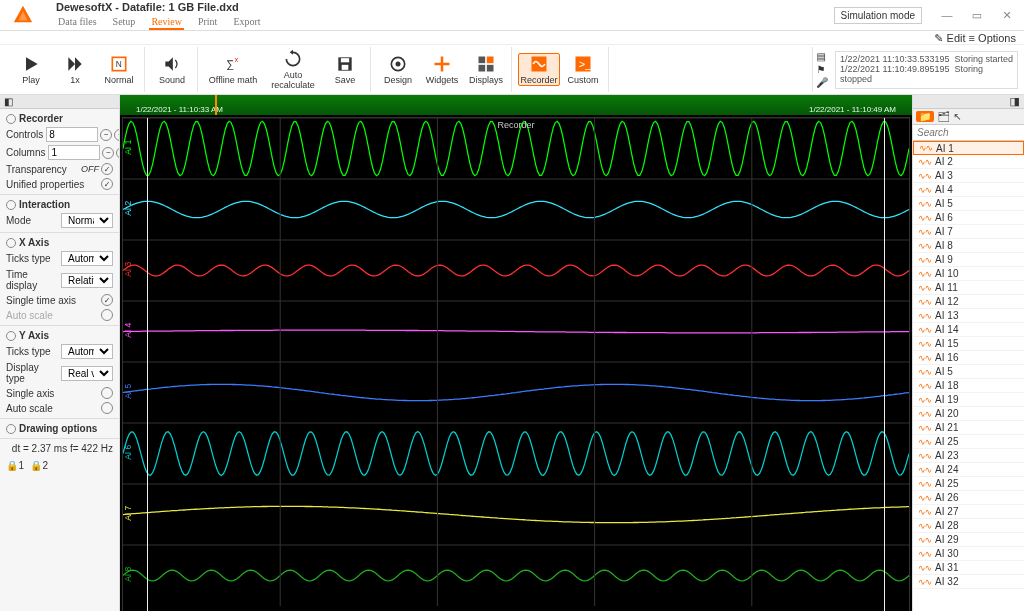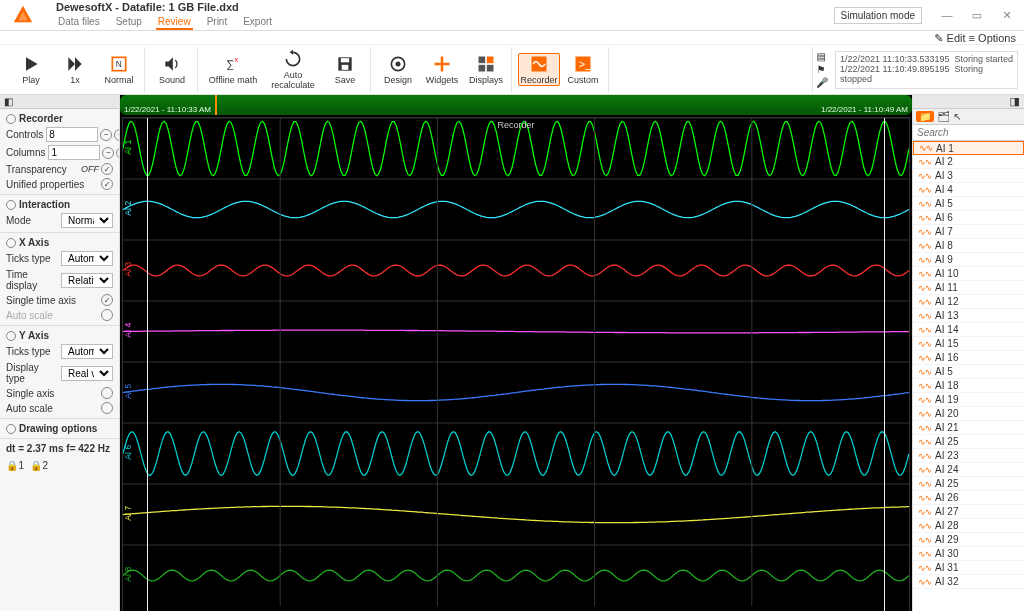--- a/index.html
+++ b/index.html
@@ -10,21 +10,21 @@
 .titlebar .logo { width: 46px; display: flex; align-items: center; justify-content: center; }
 .titlebar .logo svg { width: 22px; height: 22px; }
 .titlebar .modegroup { display: flex; }
 .titlebar .modebtn { width: 44px; display: flex; flex-direction: column; align-items: center; justify-content: center; font-size: 9px; cursor: pointer; }
 .titlebar .modebtn.measure { background: #6c757d; color: #fff; }
 .titlebar .modebtn.analyze { background: #ff6a00; color: #fff; }
 .titlebar .modebtn svg { width: 16px; height: 16px; }
 .titlebar .title { flex: 1; padding-left: 10px; display: flex; flex-direction: column; justify-content: center; }
 .titlebar .title .apptitle { font-size: 11px; font-weight: bold; }
 .titlebar .menutabs { display: flex; gap: 12px; margin-top: 2px; font-size: 10px; color: #777; }
-.titlebar .menutabs span { cursor: pointer; padding: 1px 2px; }
+.titlebar .menutabs span { cursor: pointer; padding: 1px 2px; font-family: Liberation Serif, serif; }
 .titlebar .menutabs span.active { color: #ff6a00; border-bottom: 2px solid #ff6a00; }
 .titlebar .simbadge { align-self: center; border: 1px solid #ccc; padding: 2px 6px; font-size: 10px; margin-right: 8px; background:#fff; }
 .titlebar .winbtns { display: flex; align-items: center; gap: 8px; padding: 0 6px; color: #888; }
 .titlebar .winbtns span { width: 22px; text-align: center; cursor: pointer; }
 
 
 .ribbon { height: 50px; display: flex; align-items: stretch; border-bottom: 1px solid #ddd; padding: 2px 6px; gap: 2px; }
 .ribbon .grp { display: flex; align-items: center; gap: 2px; padding: 0 4px; border-right: 1px solid #e5e5e5; }
 .ribbon .grp:last-child { border-right: none; }
 .ribbon .tbtn { width: 42px; display: flex; flex-direction: column; align-items: center; justify-content: center; font-size: 9px; cursor: pointer; text-align:center; line-height:1.1; gap:2px; }
@@ -43,25 +43,25 @@
 .leftpanel .togglebar span { cursor:pointer; }
 .leftpanel .sect { border-bottom: 1px solid #ddd; padding: 4px 6px; }
 .leftpanel .secthdr { font-weight: bold; display: flex; align-items: center; gap: 3px; }
 .leftpanel .secthdr::before { content: ""; width:8px; height:8px; border:1px solid #888; border-radius:50%; display:inline-block; position:relative; }
 .leftpanel .row { display: flex; align-items: center; justify-content: space-between; margin-top: 3px; gap:3px; }
 .leftpanel .row .lbl { flex: 1; }
 .leftpanel .row .ctrl { display: flex; align-items: center; gap: 2px; }
 .leftpanel input[type=text], .leftpanel select { width: 52px; font-size: 10px; border:1px solid #bbb; background:#fff; padding:0 2px; height:15px; }
 .leftpanel .circ { width:12px; height:12px; border:1px solid #888; border-radius:50%; display:inline-flex; align-items:center; justify-content:center; font-size:8px; cursor:pointer; }
 .leftpanel .circ.check::after { content:"✓"; }
-.leftpanel .stat { font-weight:bold; padding:4px 6px; }
+.leftpanel .stat { font-weight:normal; padding:4px 6px;text-align:right; }
 .leftpanel .locks { padding:2px 6px; display:flex; gap:6px; font-size:10px; }
 
 .center { flex: 1; background: #000; position: relative; display:flex; flex-direction:column; }
-.timebar { height: 20px; background: linear-gradient(#0a7a0a,#065606); color: #dfffe0; font-size: 8px; display:flex; align-items:flex-end; justify-content:space-between; padding:0 4px 1px; position:relative;border-radius:6px; }
+.timebar { height: 20px; background: linear-gradient(#0a7a0a,#065606); color: #dfffe0; font-size: 8px; display:flex; align-items:flex-end; justify-content:space-between; padding:0 16px 1px; position:relative; }
 .timebar .marker { position:absolute; top:0; bottom:0; width:2px; background:#ff8c00; left:12%; }
 .plot { flex:1; position:relative; background:#000; border:1px solid #333; margin:2px; }
 .plot .plottitle { position:absolute; top:2px; left:50%; transform:translateX(-50%); color:#ccc; font-size:9px; z-index:5; }
 .plot .cursor-l { position:absolute; top:0; bottom:0; width:1px; background:#eee; left:3%; }
 .plot .cursor-r { position:absolute; top:0; bottom:0; width:1px; background:#eee; right:3%; }
 .plot .xaxis { height:16px; background:#000; color:#999; font-size:8px; display:flex; justify-content:space-between; padding:0 20px; align-items:center; }
 .plot .xaxis .xlabel { position:absolute; left:50%; transform:translateX(-50%); }
 .plot svg { width:100%; height:calc(100% - 16px); display:block; }
 
 .rightpanel { width: 112px; background: #fff; border-left: 1px solid #ddd; display:flex; flex-direction:column; }

